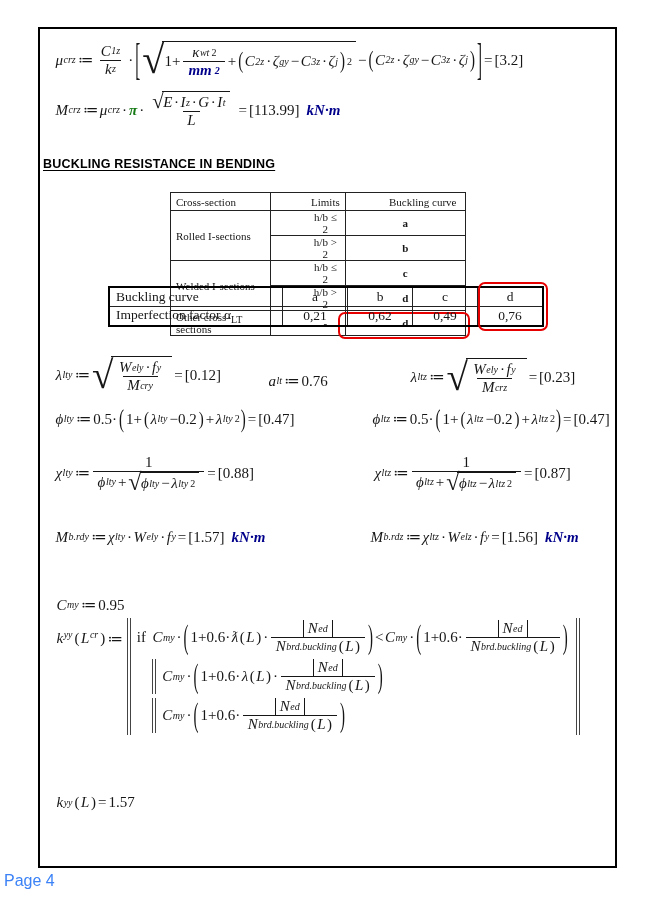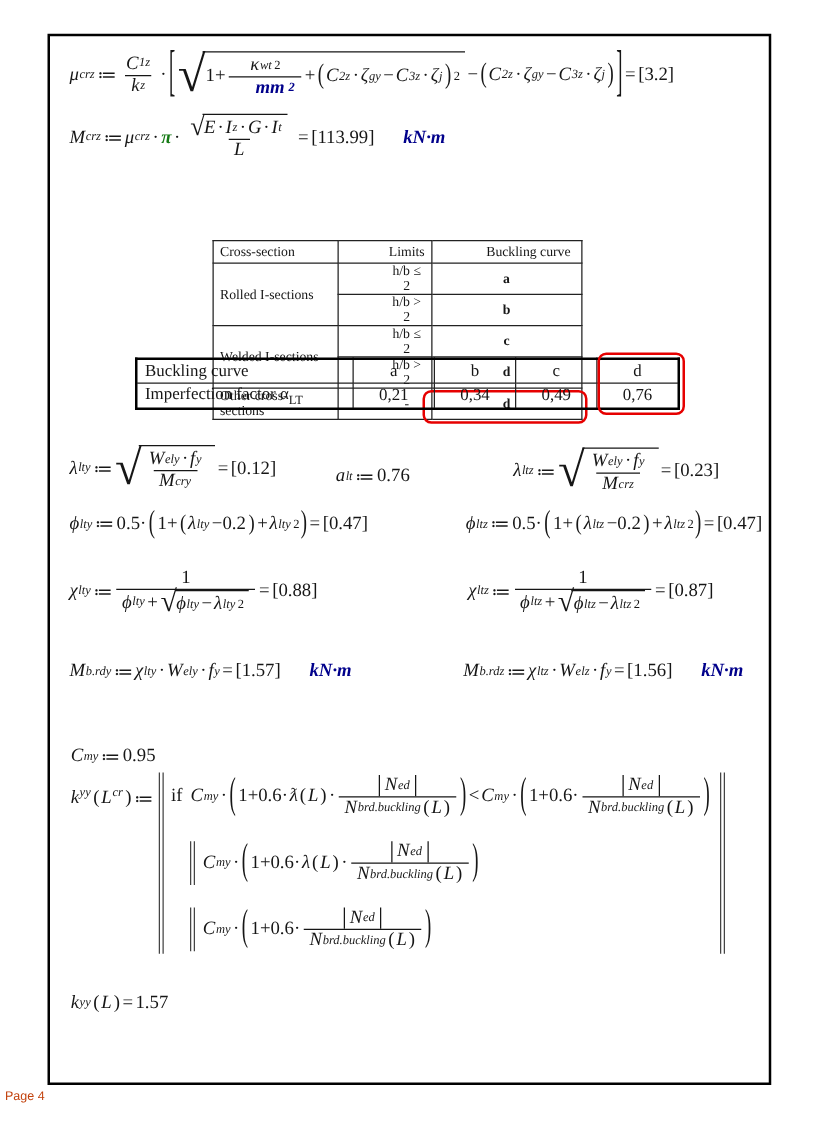--- a/index.html
+++ b/index.html
@@ -7,21 +7,21 @@
          font-family:"Liberation Serif","DejaVu Serif",serif;color:#111;}
   #sheet{position:absolute;left:38px;top:27px;width:575px;height:837px;border:2px solid #000;background:#fff;}
   .abs{position:absolute;}
   
   .e{display:flex;align-items:center;font-size:15px;white-space:nowrap;color:#161616;}
   .mi{font-style:italic;padding:0 .5px;}
   .mr{padding:0 1px;}
   .mkw{padding-right:6px;font-style:normal;}
   sub.ms{font-size:10px;font-style:italic;line-height:1;margin:0 1px 0 0;}
   sup.mp{font-size:10px;line-height:1;margin-left:1px;}
-  .mu{color:#00008b;font-weight:bold;font-style:italic;padding:0 1px;margin-left:16px;}
+  .mu{color:#00008b;font-weight:bold;font-style:italic;padding:0 1px;}
   .mpi{color:#157a15;font-weight:bold;font-style:italic;padding:0 1px;}
   .mres{padding:0 1px;}
   .mf{display:inline-flex;flex-direction:column;align-items:center;margin:0 2px;vertical-align:middle;}
   .mfn,.mfd{display:flex;align-items:center;justify-content:center;padding:0 4px;}
   .mfd{border-top:1.3px solid #161616;}
   .mabs{display:inline-flex;align-items:center;border-left:1.2px solid #161616;border-right:1.2px solid #161616;padding:0 3px;margin:0 2px;}
   .msq{display:inline-flex;align-items:stretch;margin:0 1px;}
   .mrad{display:flex;align-items:center;font-style:normal;line-height:0;}
   .msqb{display:flex;align-items:center;border-top:1.3px solid #161616;padding:2px 4px 0 1px;margin-left:-2px;}
   .mst{display:inline-block;font-style:normal;padding:0 1px;}
@@ -39,24 +39,24 @@
   
   table.t2{border-collapse:collapse;border:2px solid #000;font-size:13.5px;color:#161616;}
   table.t2 td{border:1px solid #222;padding:0 6px;height:18px;}
   table.t2 td.v{text-align:center;width:52px;}
   table.t2 td.lbl{width:160px;}
   .hlbox{position:absolute;border:2.5px solid #e60000;border-radius:7px;pointer-events:none;}
   
   .dbar{align-self:stretch;width:2px;border-left:1px solid #444;border-right:1px solid #444;margin:0 6px 0 3px;}
   .prog{display:flex;align-items:stretch;}
   .prog-lhs{display:flex;align-items:flex-start;padding-top:12px;}
-  .pbody{display:flex;flex-direction:column;justify-content:center;gap:18px;padding:2px 4px 2px 0;}
+  .pbody{display:flex;flex-direction:column;justify-content:center;gap:4px;padding:2px 4px 2px 0;}
   .branch{display:flex;align-items:stretch;margin-left:12px;}
   .pline{position:static;}
-  .pagelabel{position:absolute;font-family:"Liberation Sans",sans-serif;font-size:10px;color:#c2410c;}
+  .pagelabel{position:absolute;font-family:"Liberation Sans",sans-serif;font-size:16px;color:#3b82f6;}
 </style>
 </head>
 <body>
 
 <div id="stage">
   <div id="sheet">
 
     <div class="e abs" style="left:15px;top:12px;">
         <span class="mi">μ</span>
         <sub class="ms">crz</sub>
@@ -152,20 +152,21 @@
           <span class="mfd">
             <span class="mi">L</span>
           </span>
         </span>
         <span class="mr">=</span>
         <span class="mres">[113.99]</span>
         <span class="msp" style="width: 5px;"></span>
         <span class="mu">kN·m</span>
       </div>
 
+    <div class="hd abs" style="left:3px;top:128px;">BUCKLING RESISTANCE IN BENDING</div>
 
     <div class="tblwrap" style="left:130px;top:163px;">
       <table class="t1">
         <colgroup>
             <col style="width:100px">
             <col style="width:66px">
             <col style="width:120px">
           </colgroup>
         <tbody>
             <tr class="hdr">
@@ -207,21 +208,21 @@
             <tr>
           <td class="lbl">Buckling curve</td>
           <td class="v">a</td>
           <td class="v">b</td>
           <td class="v">c</td>
           <td class="v">d</td>
         </tr>
         <tr>
           <td class="lbl"><span>Imperfection factor α</span><sub class="ms" style="font-style:normal">LT</sub></td>
           <td class="v">0,21</td>
-          <td class="v">0,34</td>
+          <td class="v">0,62</td>
           <td class="v">0,49</td>
           <td class="v">0,76</td>
         </tr>
       </tbody>
         </table>
       <div class="hlbox" style="top:-4px;bottom:-4px;right:-4px;width:66px;"></div>
     </div>
 
     <div class="e abs" style="left:15px;top:327px;">
         <span class="mi">λ</span>

